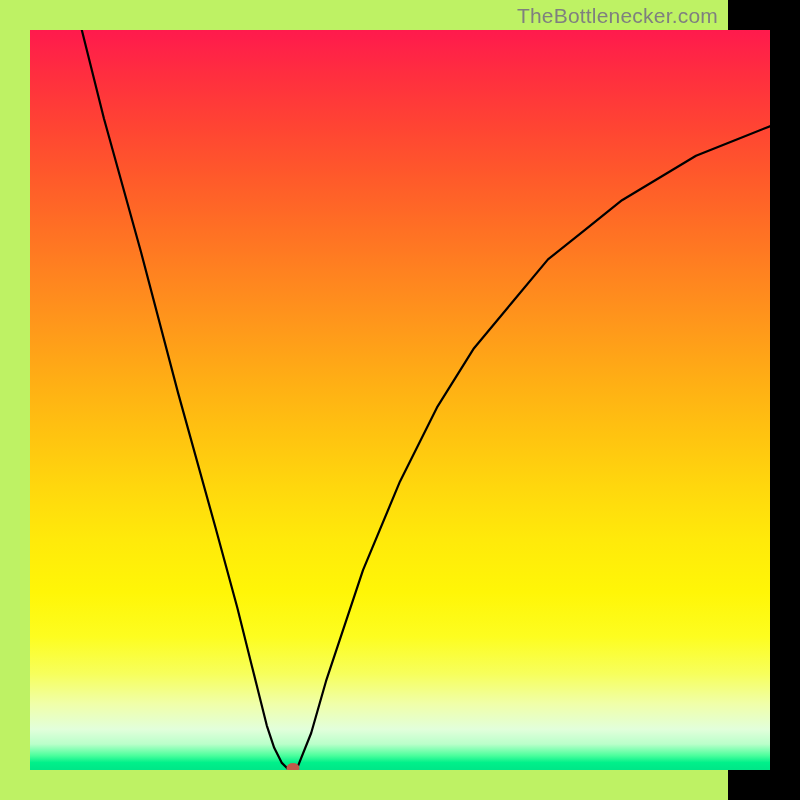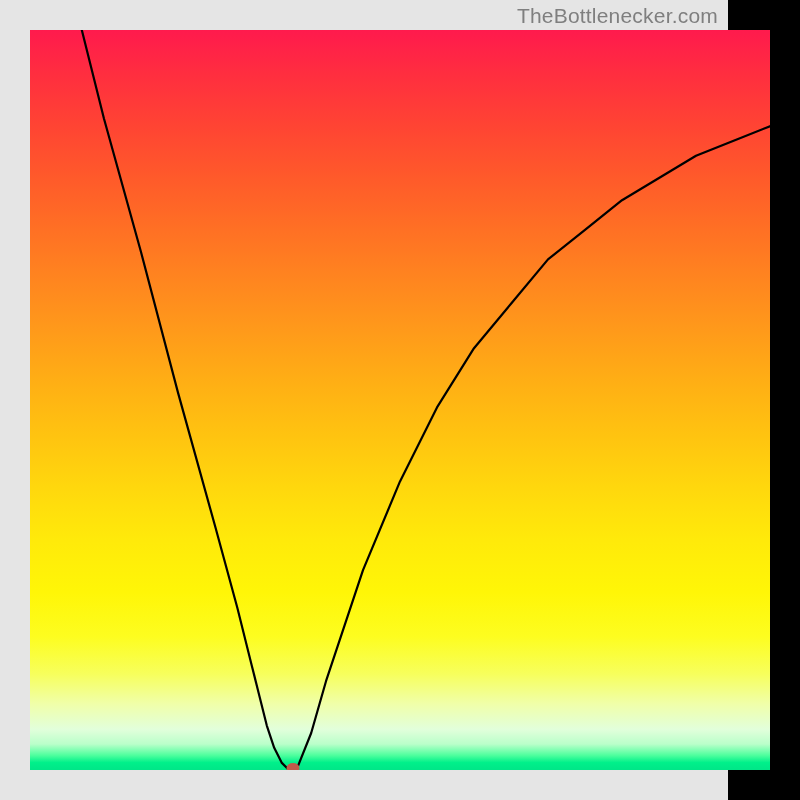--- a/index.html
+++ b/index.html
@@ -8,21 +8,21 @@
     width: 800px;
     height: 800px;
     background: #000;
     overflow: hidden;
     font-family: Arial, Helvetica, sans-serif;
   }
   .frame {
     position: relative;
     width: 728px;
     height: 800px;
-    background: #e5e5e5;
+    background: #bef264;
   }
   .watermark {
     position: absolute;
     top: 4px;
     right: 10px;
     color: #7f7f7f;
     font-size: 21px;
     font-weight: 500;
     letter-spacing: 0.2px;
     z-index: 20;

